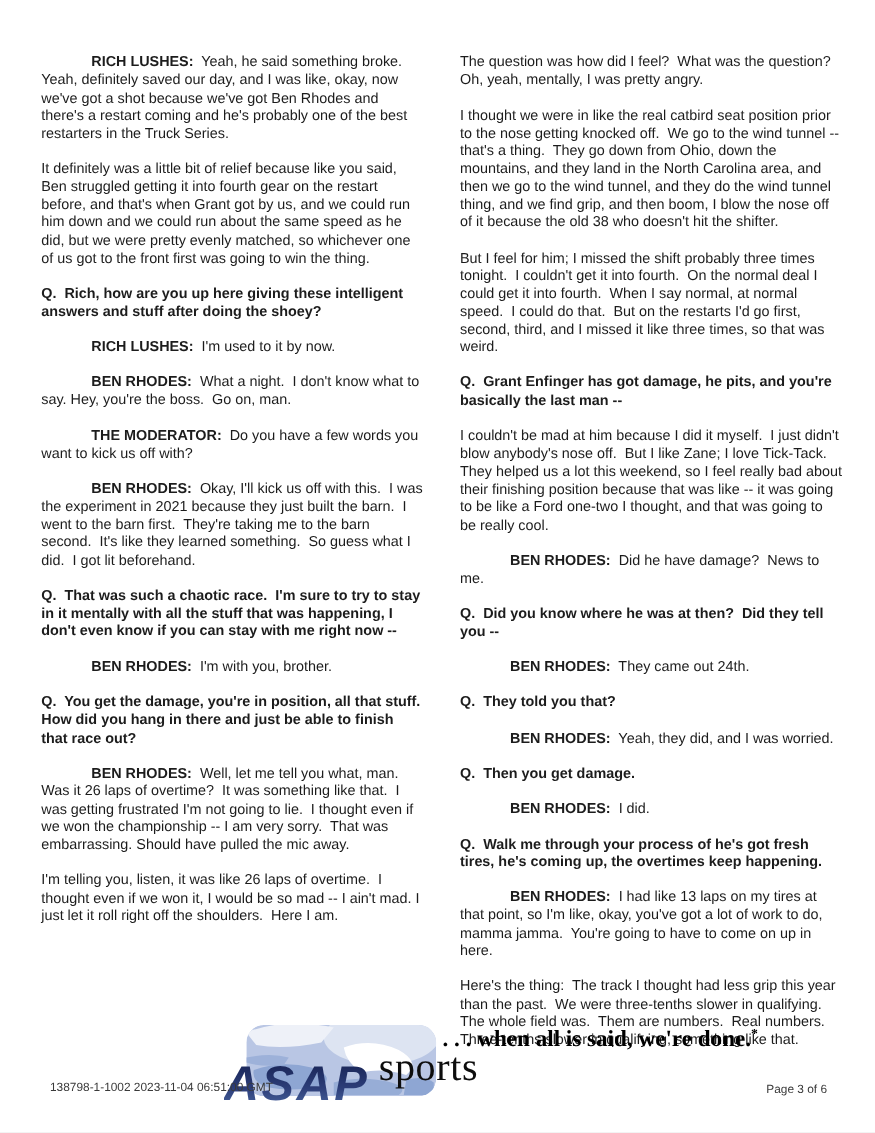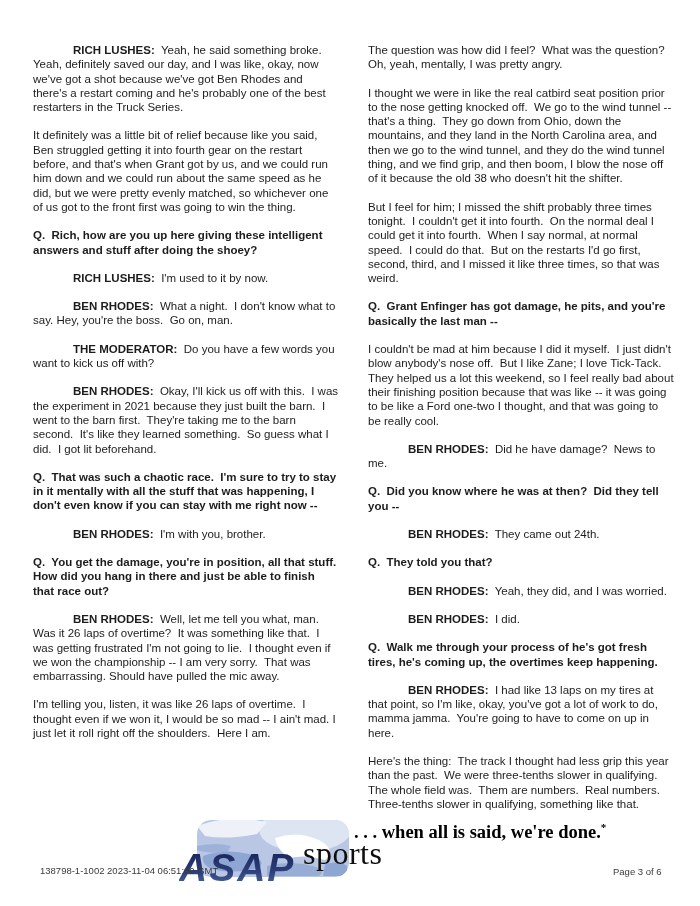--- a/index.html
+++ b/index.html
@@ -107,20 +107,21 @@
       <p class="para">The question was how did I feel?  What was the question? Oh, yeah, mentally, I was pretty angry.</p>
       <p class="para">I thought we were in like the real catbird seat position prior to the nose getting knocked off.  We go to the wind tunnel -- that's a thing.  They go down from Ohio, down the mountains, and they land in the North Carolina area, and then we go to the wind tunnel, and they do the wind tunnel thing, and we find grip, and then boom, I blow the nose off of it because the old 38 who doesn't hit the shifter.</p>
       <p class="para">But I feel for him; I missed the shift probably three times tonight.  I couldn't get it into fourth.  On the normal deal I could get it into fourth.  When I say normal, at normal speed.  I could do that.  But on the restarts I'd go first, second, third, and I missed it like three times, so that was weird.</p>
       <p class="para q">Q.  Grant Enfinger has got damage, he pits, and you're basically the last man --</p>
       <p class="para">I couldn't be mad at him because I did it myself.  I just didn't blow anybody's nose off.  But I like Zane; I love Tick-Tack.  They helped us a lot this weekend, so I feel really bad about their finishing position because that was like -- it was going to be like a Ford one-two I thought, and that was going to be really cool.</p>
       <p class="para"><b>BEN RHODES:</b>  Did he have damage?  News to me.</p>
       <p class="para q">Q.  Did you know where he was at then?  Did they tell you --</p>
       <p class="para"><b>BEN RHODES:</b>  They came out 24th.</p>
       <p class="para q">Q.  They told you that?</p>
       <p class="para"><b>BEN RHODES:</b>  Yeah, they did, and I was worried.</p>
+      <p class="para q">Q.  Then you get damage.</p>
       <p class="para"><b>BEN RHODES:</b>  I did.</p>
       <p class="para q">Q.  Walk me through your process of he's got fresh tires, he's coming up, the overtimes keep happening.</p>
       <p class="para"><b>BEN RHODES:</b>  I had like 13 laps on my tires at that point, so I'm like, okay, you've got a lot of work to do, mamma jamma.  You're going to have to come on up in here.</p>
       <p class="para">Here's the thing:  The track I thought had less grip this year than the past.  We were three-tenths slower in qualifying. The whole field was.  Them are numbers.  Real numbers. Three-tenths slower in qualifying, something like that.</p>
     </div>
 
   <div class="globe">
     <svg width="152" height="57" viewBox="0 0 152 57" xmlns="http://www.w3.org/2000/svg">
       <rect x="0" y="0" width="152" height="57" rx="14" fill="#b9c6e4"></rect>
       <ellipse cx="108" cy="10" rx="46" ry="22" fill="#dde4f2"></ellipse>

